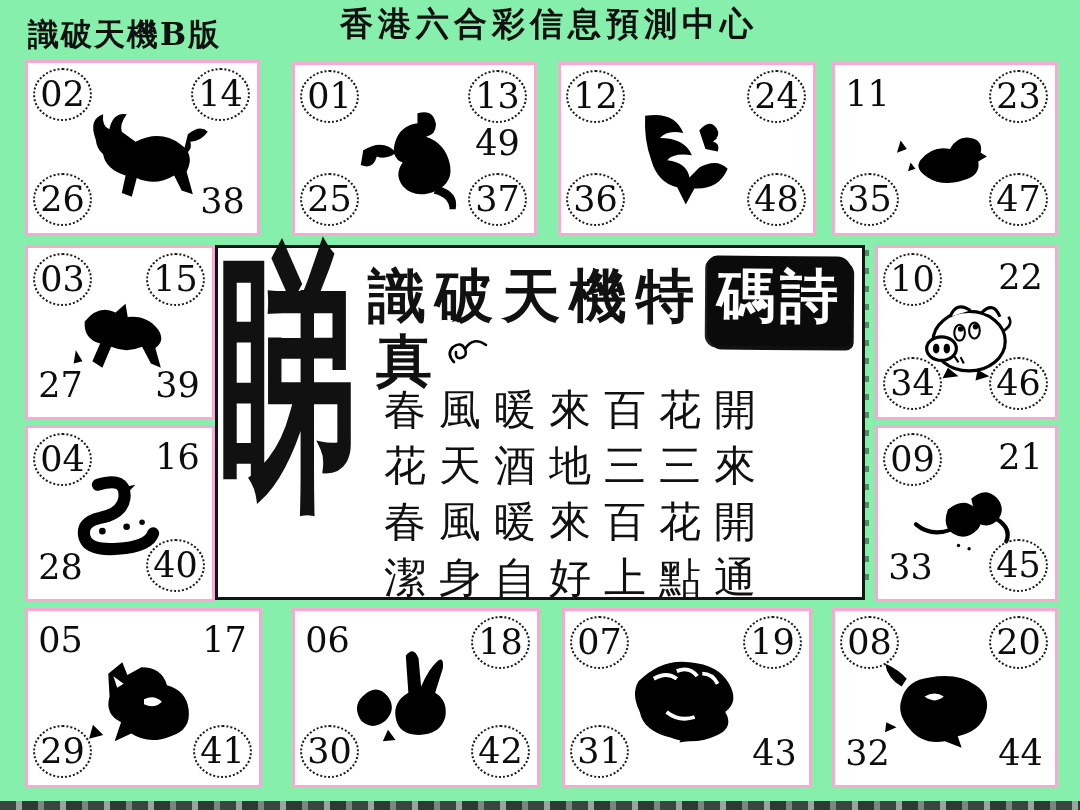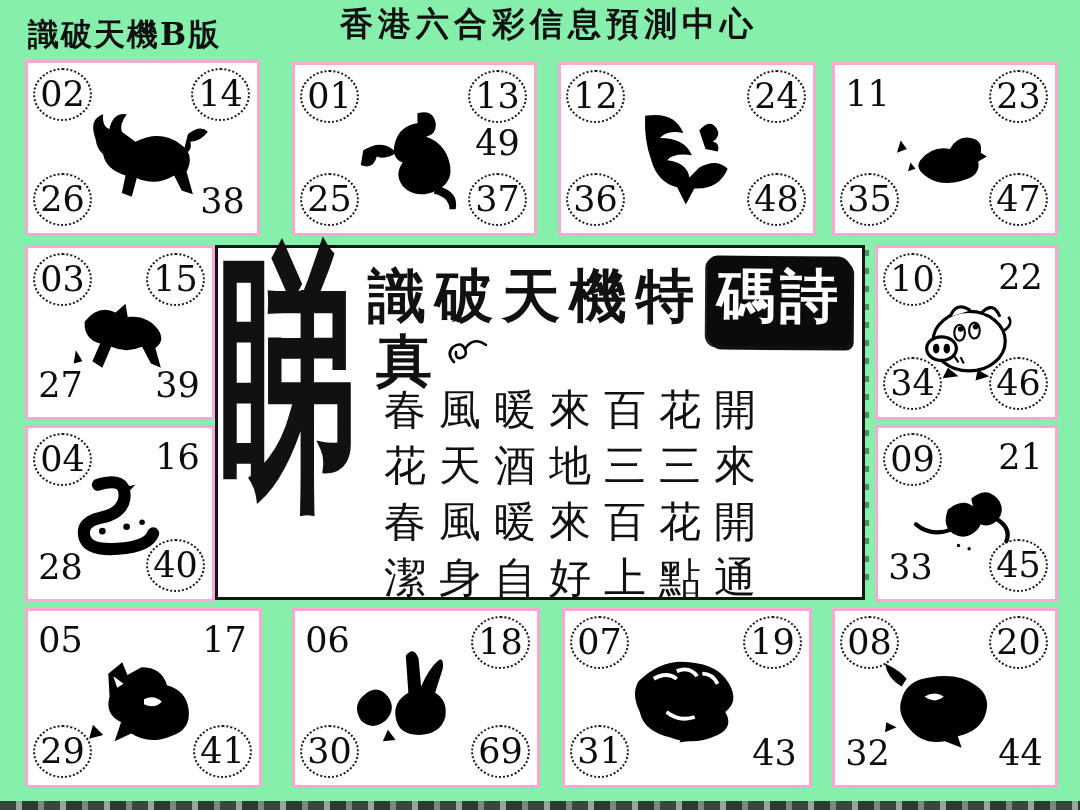--- a/index.html
+++ b/index.html
@@ -160,21 +160,21 @@
       </div>
       <div class="cell" style="left: 292px; top: 608px; width: 248px; height: 180px;">
         <div class="art"><svg viewBox="0 0 120 90">
             <path d="M52 8 Q58 0 62 10 L64 32 Q70 18 77 12 Q82 8 81 18 L75 37 Q85 43 83 56 Q79 70 62 70 Q46 70 44 56 Q42 44 54 37 Z"></path>
             <path d="M18 40 Q29 29 38 40 Q45 50 36 59 Q26 67 17 59 Q10 48 18 40 Z"></path>
             <path d="M38 66 l6 8 l-10 1 z"></path>
           </svg></div>
         <span class="num pos-tl plain">06</span>
         <span class="num pos-tr circ">18</span>
         <span class="num pos-bl circ">30</span>
-        <span class="num pos-br circ">69</span>
+        <span class="num pos-br circ">42</span>
       </div>
       <div class="cell" style="left: 562px; top: 608px; width: 250px; height: 180px;">
         <div class="art"><svg viewBox="0 0 120 90">
             <path d="M22 28 Q40 10 62 13 Q85 15 93 30 Q101 44 90 52 Q97 64 84 70 Q65 79 47 72 Q26 67 23 52 Q16 38 22 28 Z"></path>
             <path d="M34 26 q10 -6 18 0 M52 20 q10 -4 16 4 M72 22 q8 0 12 8" fill="none" stroke="#fff" stroke-width="3"></path>
             <path d="M44 52 q10 8 22 4" fill="none" stroke="#fff" stroke-width="3"></path>
             <path d="M60 64 l6 10 l-12 2 z"></path>
           </svg></div>
         <span class="num pos-tl circ">07</span>
         <span class="num pos-tr circ">19</span>

